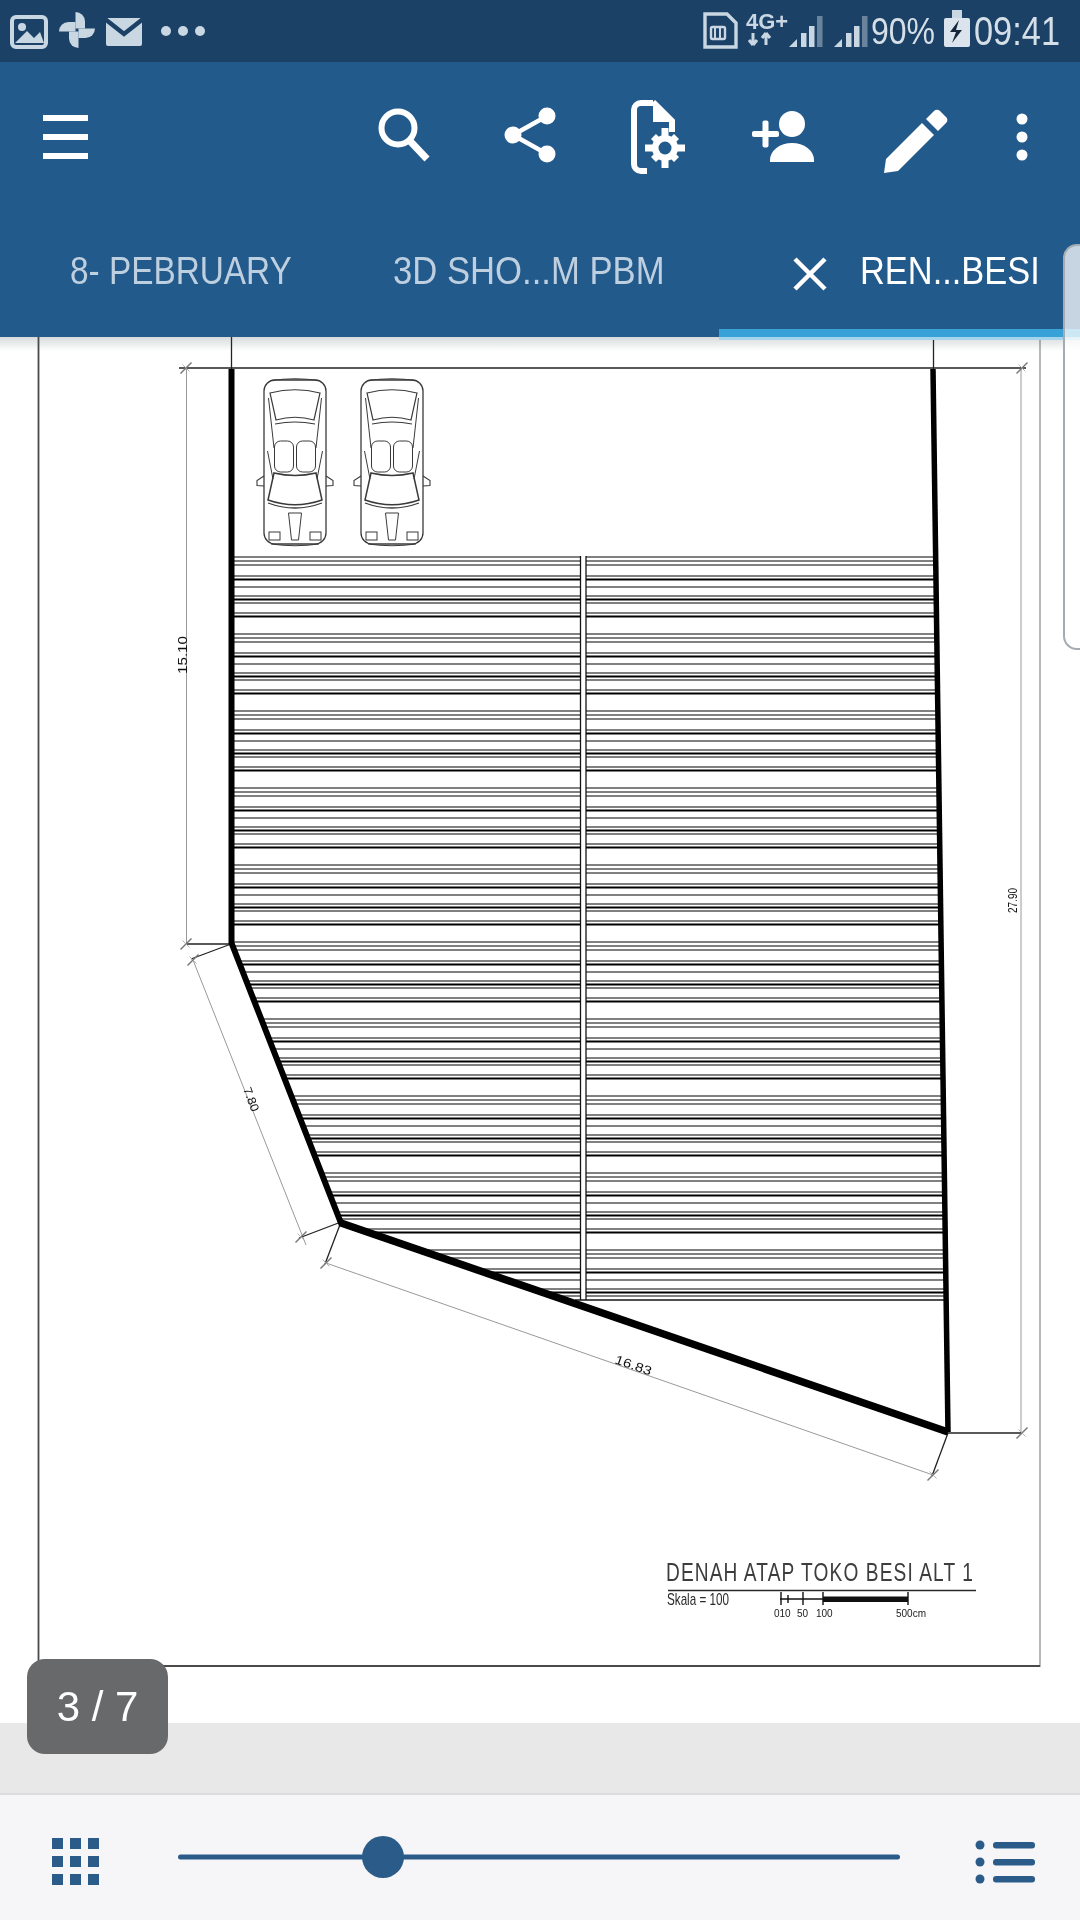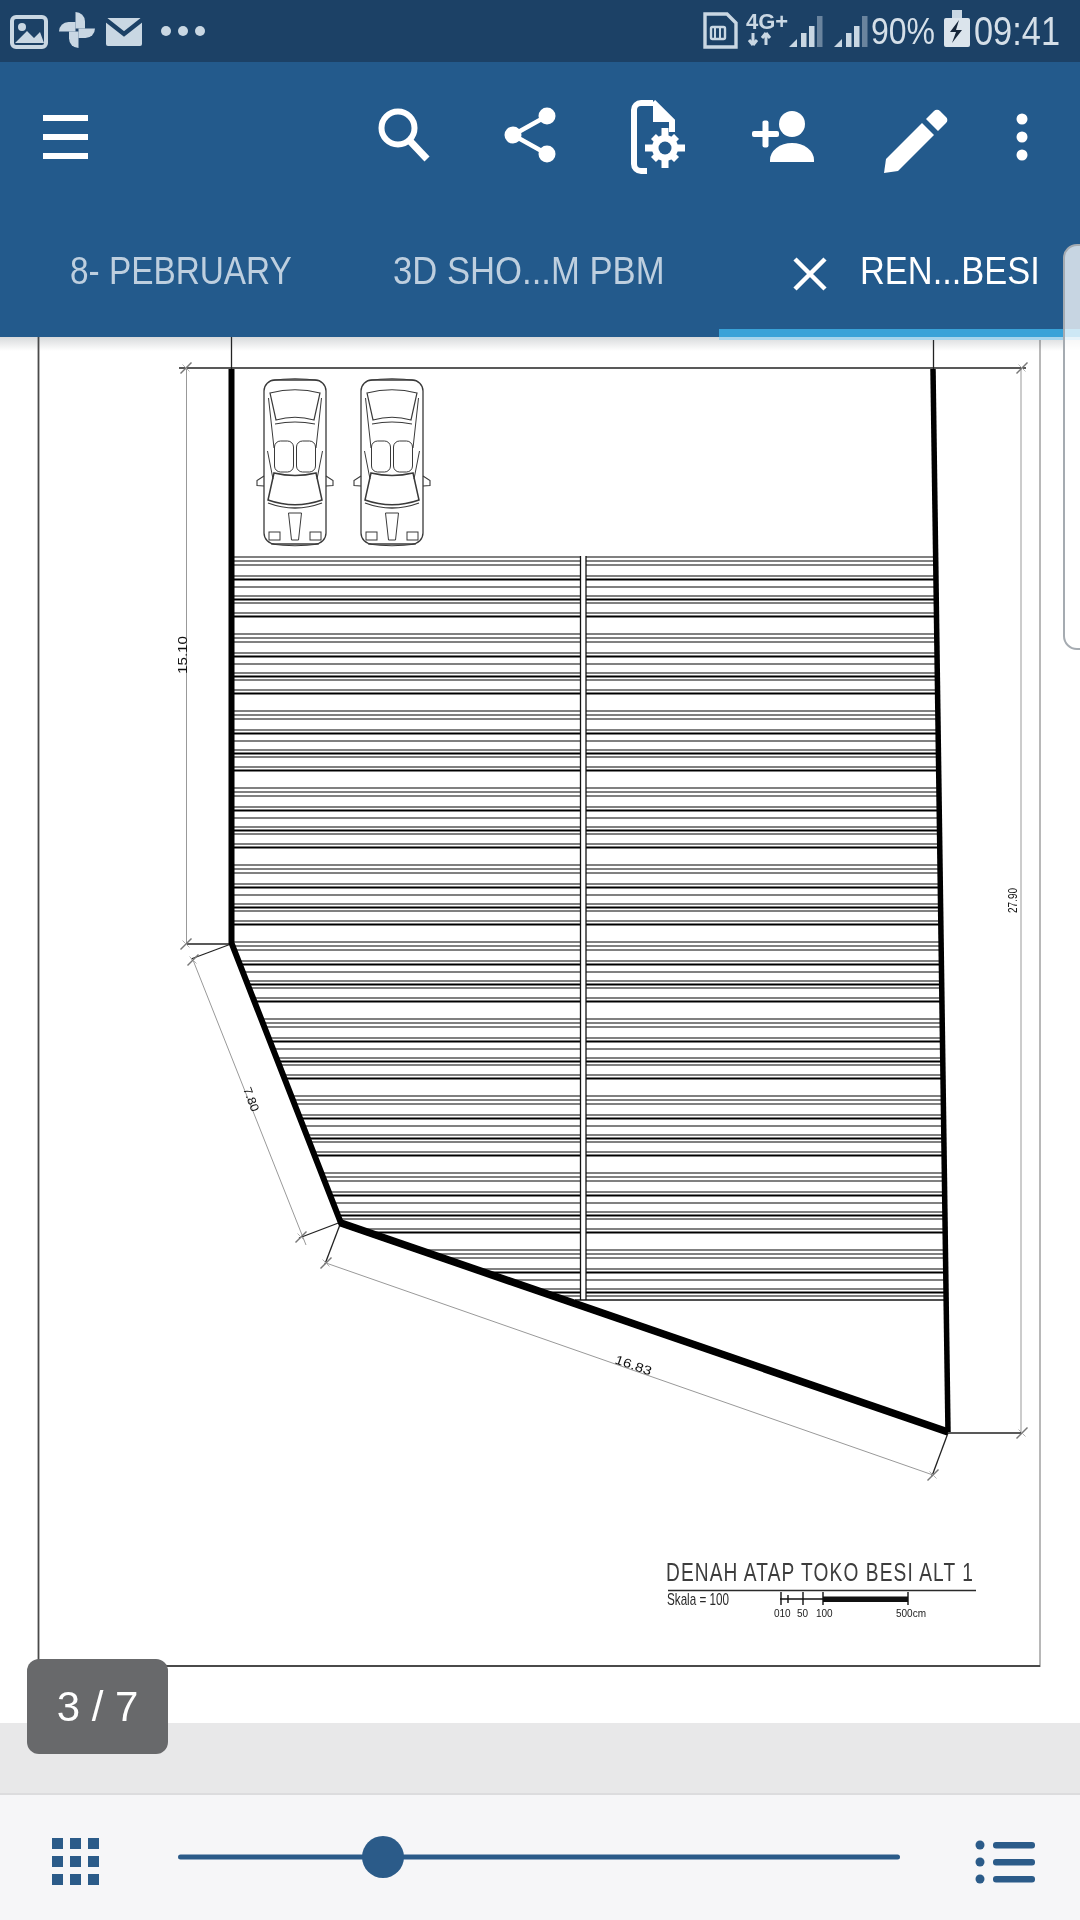--- a/index.html
+++ b/index.html
@@ -8,21 +8,21 @@
   .abs{position:absolute;}
   #statusbar{left:0;top:0;width:1080px;height:62px;background:#1c4166;}
   #appbar{left:0;top:62px;width:1080px;height:275px;background:#235a8c;}
   #underline{left:719px;top:329px;width:361px;height:8px;background:#38a2d8;}
   #underglow{left:719px;top:337px;width:361px;height:3px;background:#a5d4ec;}
   #content{left:0;top:337px;width:1080px;height:1330px;background:#ffffff;}
   #topshadow{left:0;top:337px;width:1080px;height:14px;
      background:linear-gradient(to bottom, rgba(60,70,80,0.20), rgba(60,70,80,0));}
   #graystrip{left:0;top:1723px;width:1080px;height:70px;background:#e8e8e9;}
   #bottombar{left:0;top:1793px;width:1080px;height:127px;background:#f6f6f8;border-top:2px solid #dcdcde;box-sizing:border-box;}
-  #chip{left:27px;top:1659px;width:141px;height:95px;background:#68696b;border-radius:12px;
+  #chip{left:27px;top:1659px;width:141px;height:95px;background:#68696b;border-radius:18px;
         color:#fff;font-size:42px;display:flex;align-items:center;justify-content:center;}
   .tabtxt{color:#becfdf;font-size:39px;top:249px;transform-origin:0 0;}
   .tabactive{color:#ffffff;}
 </style>
 </head>
 <body>
 <div id="statusbar" class="abs"></div>
 <div id="appbar" class="abs"></div>
 
 <svg class="abs" style="left:0;top:0" width="1080" height="62" viewBox="0 0 1080 62">

